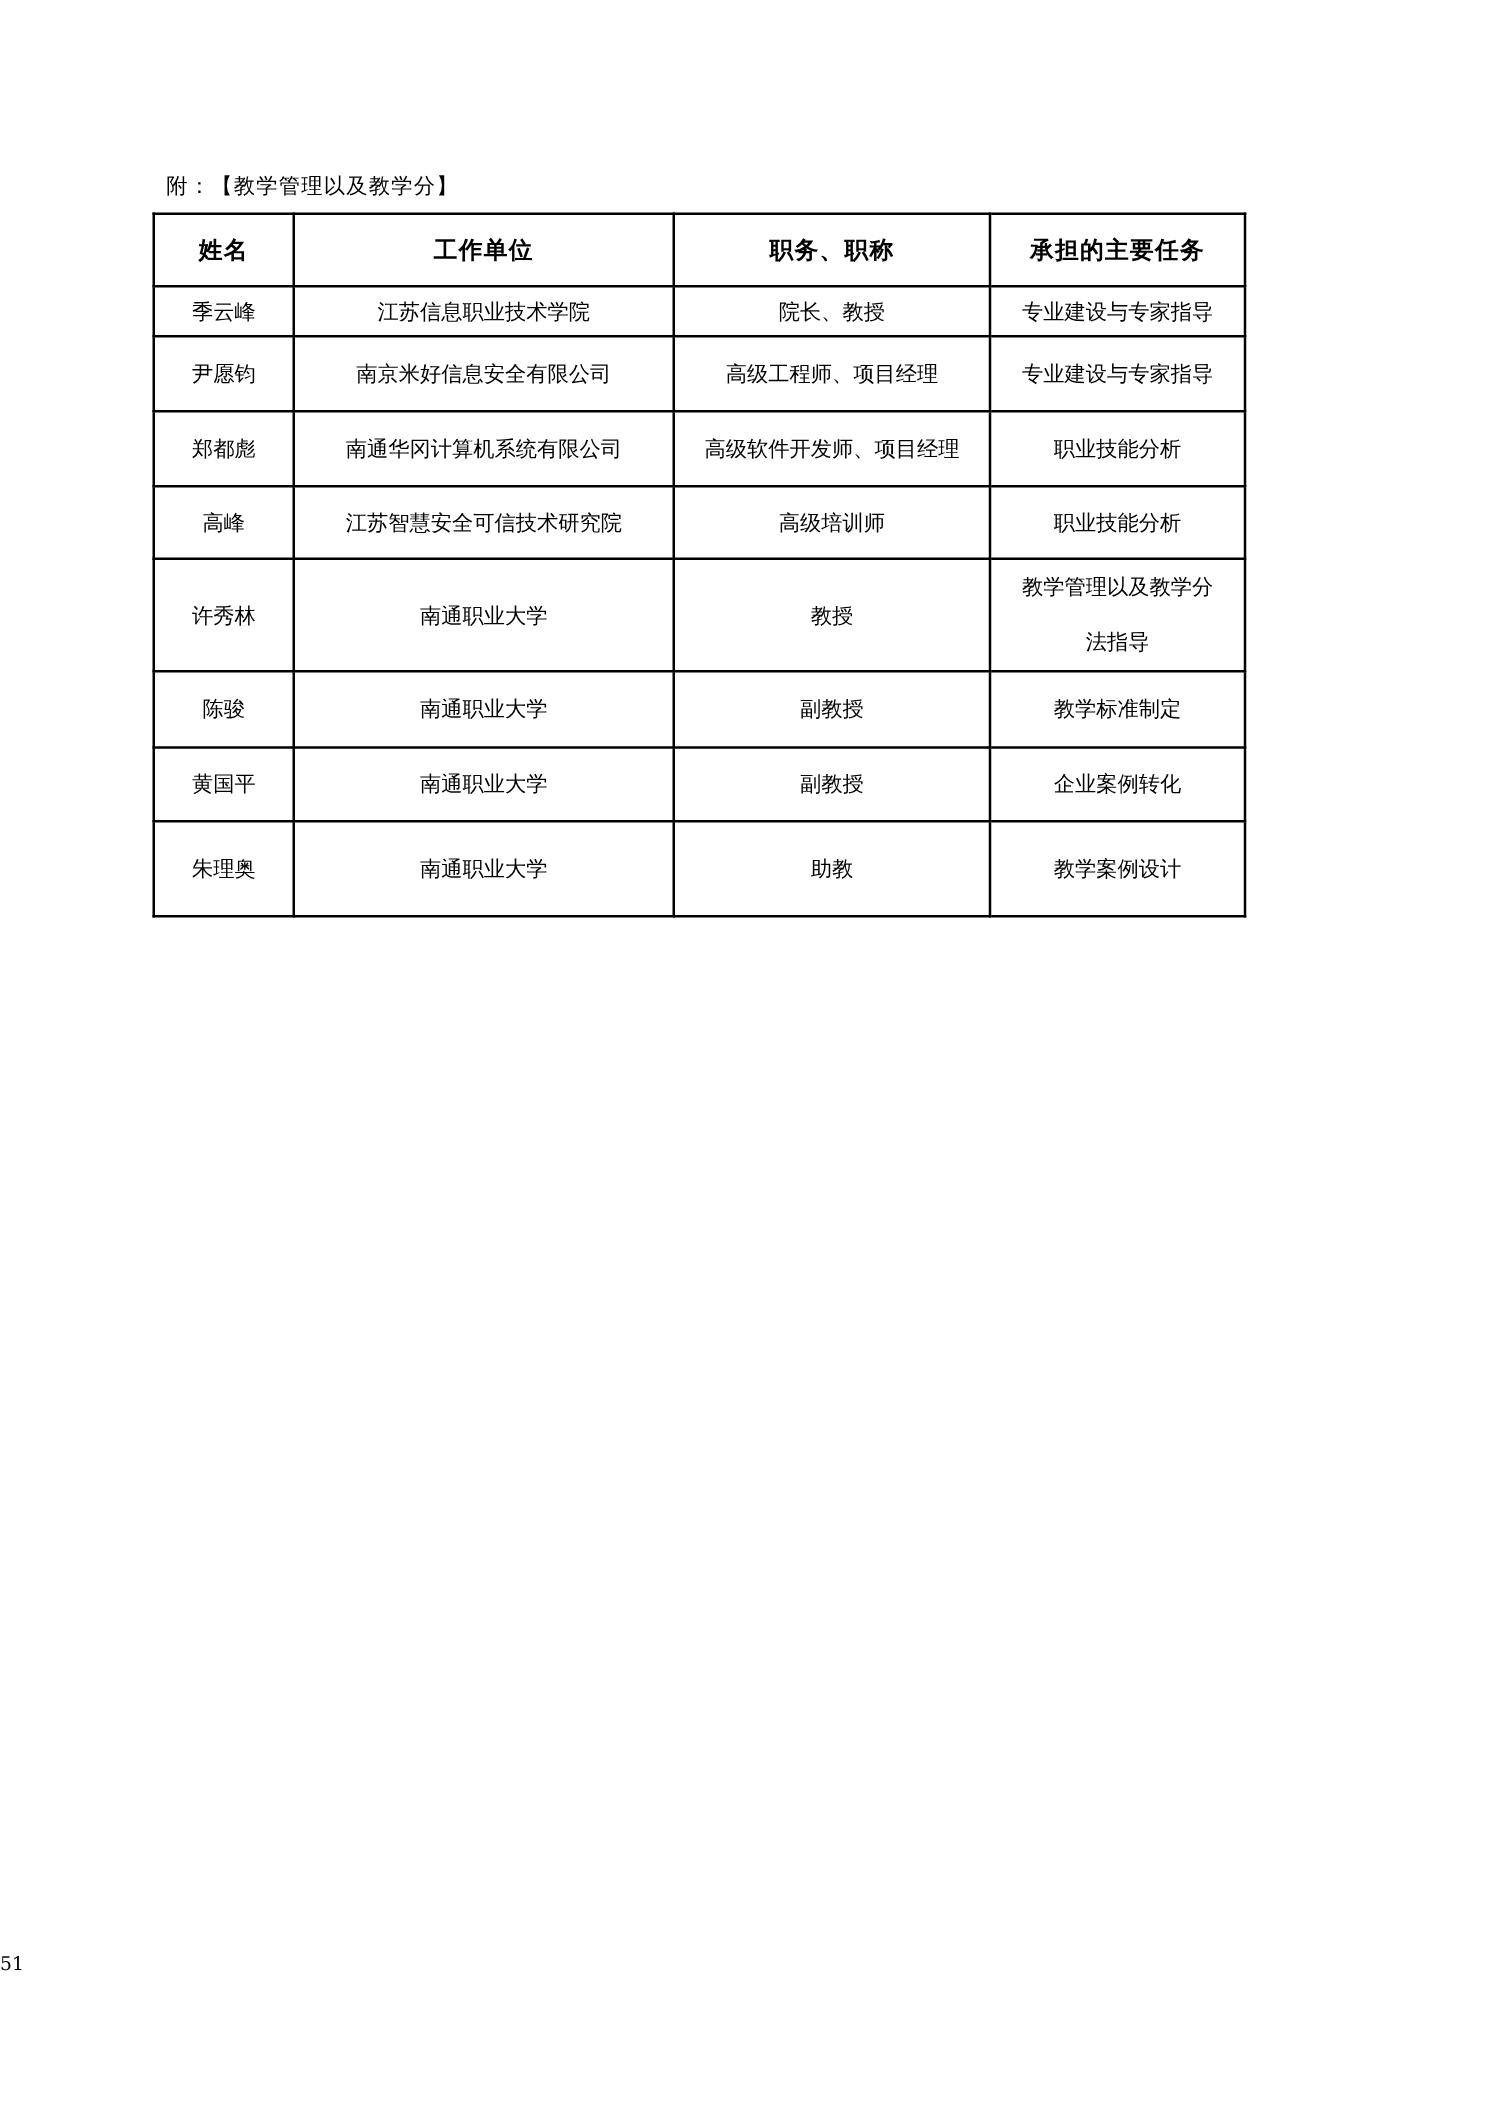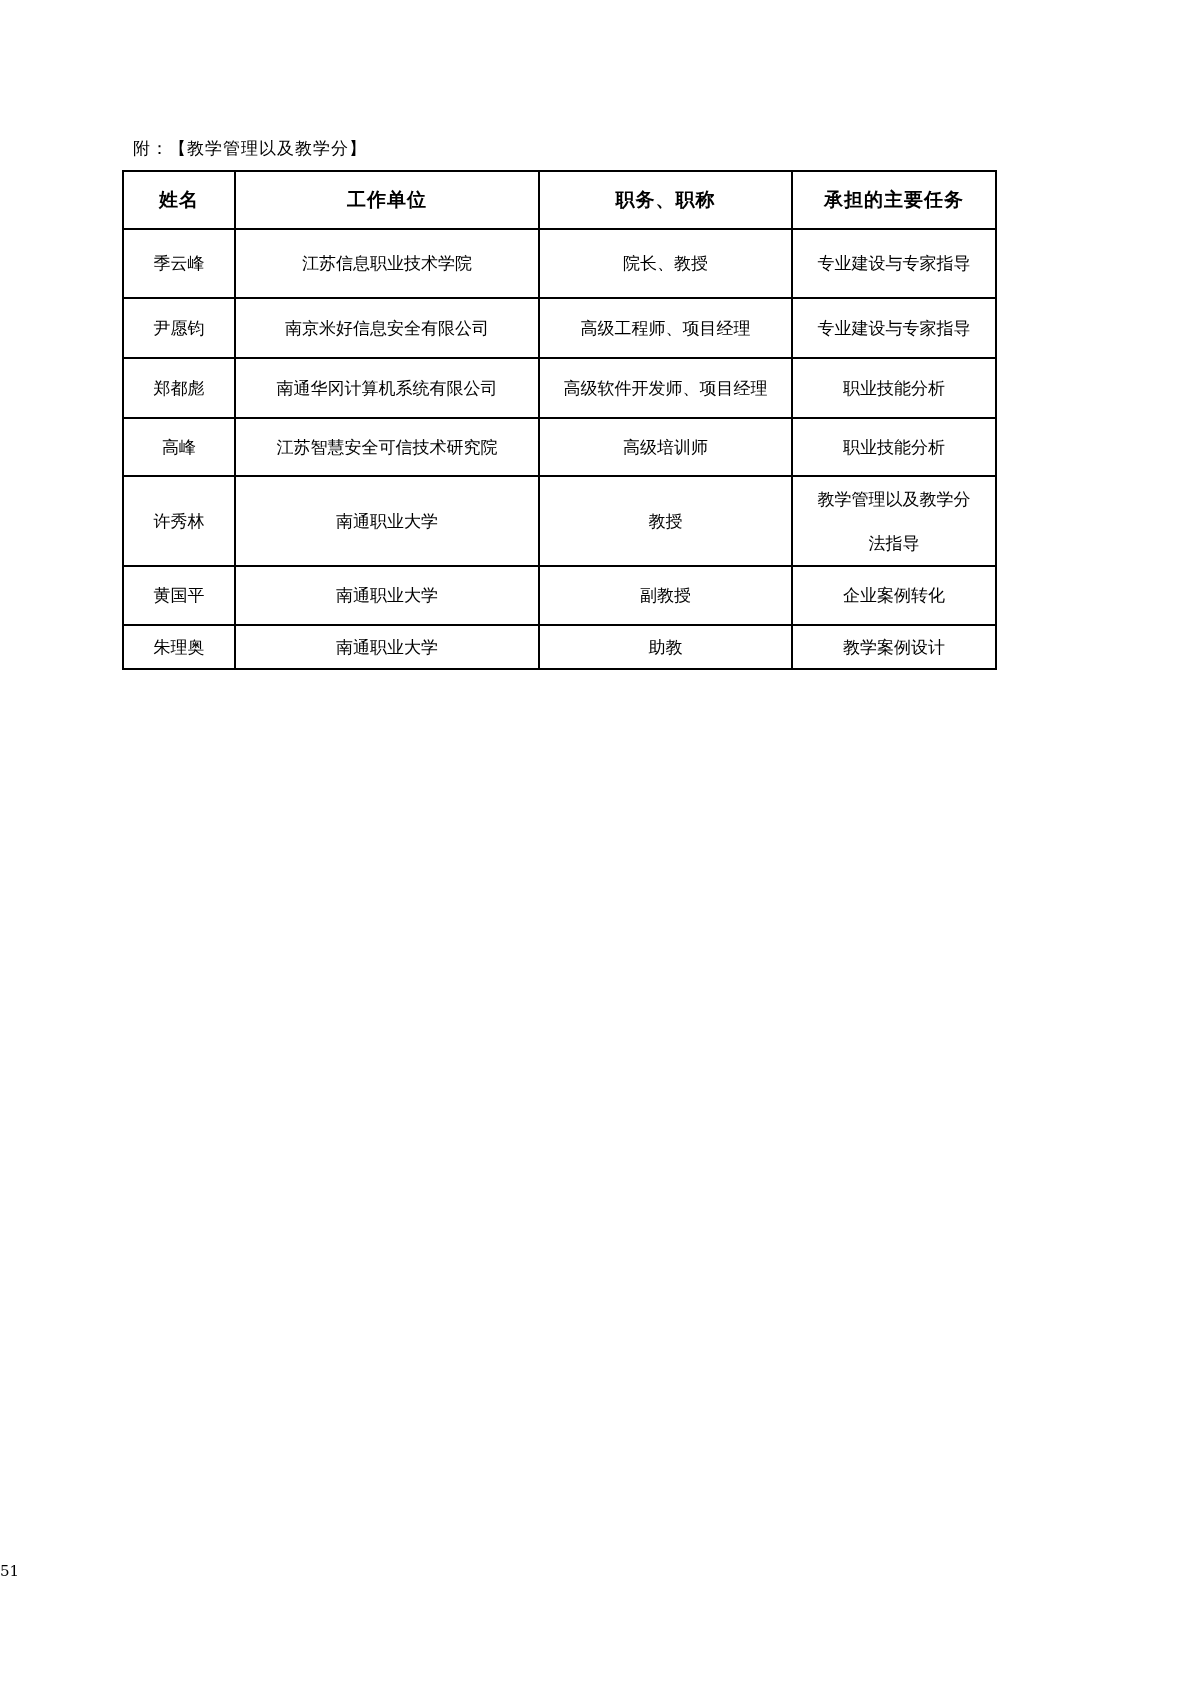--- a/index.html
+++ b/index.html
@@ -43,28 +43,28 @@
     font-size: 19px;
     font-weight: bold;
     letter-spacing: 1px;
   }
   col.c-name  { width: 112px; }
   col.c-org   { width: 304px; }
   col.c-title { width: 253px; }
   col.c-task  { width: 204px; }
 
   tr.hdr { height: 58px; }
-  tr.r0  { height: 69px; }
+  tr.r0  { height: 40px; }
   tr.r1  { height: 60px; }
   tr.r2  { height: 60px; }
   tr.r3  { height: 58px; }
   tr.r4  { height: 88px; }
   tr.r5  { height: 61px; }
   tr.r6  { height: 59px; padding-left: 17px; }
-  tr.r7  { height: 44px; margin-left: 42px; }
+  tr.r7  { height: 76px; margin-left: 42px; }
 
   td.multiline {
     white-space: pre-line;
     line-height: 2.6;
   }
   .page-number {
     position: absolute;
     top: 1562px;
     left: 0;
     width: 100%;
@@ -115,20 +115,26 @@
       <td>高级培训师</td>
       <td>职业技能分析</td>
     </tr>
     <tr class="r4">
       <td>许秀林</td>
       <td>南通职业大学</td>
       <td>教授</td>
       <td class="multiline">教学管理以及教学分
 法指导</td>
     </tr>
+    <tr class="r5">
+      <td>陈骏</td>
+      <td>南通职业大学</td>
+      <td>副教授</td>
+      <td>教学标准制定</td>
+    </tr>
     <tr class="r6">
       <td>黄国平</td>
       <td>南通职业大学</td>
       <td>副教授</td>
       <td>企业案例转化</td>
     </tr>
     <tr class="r7">
       <td>朱理奥</td>
       <td>南通职业大学</td>
       <td>助教</td>

